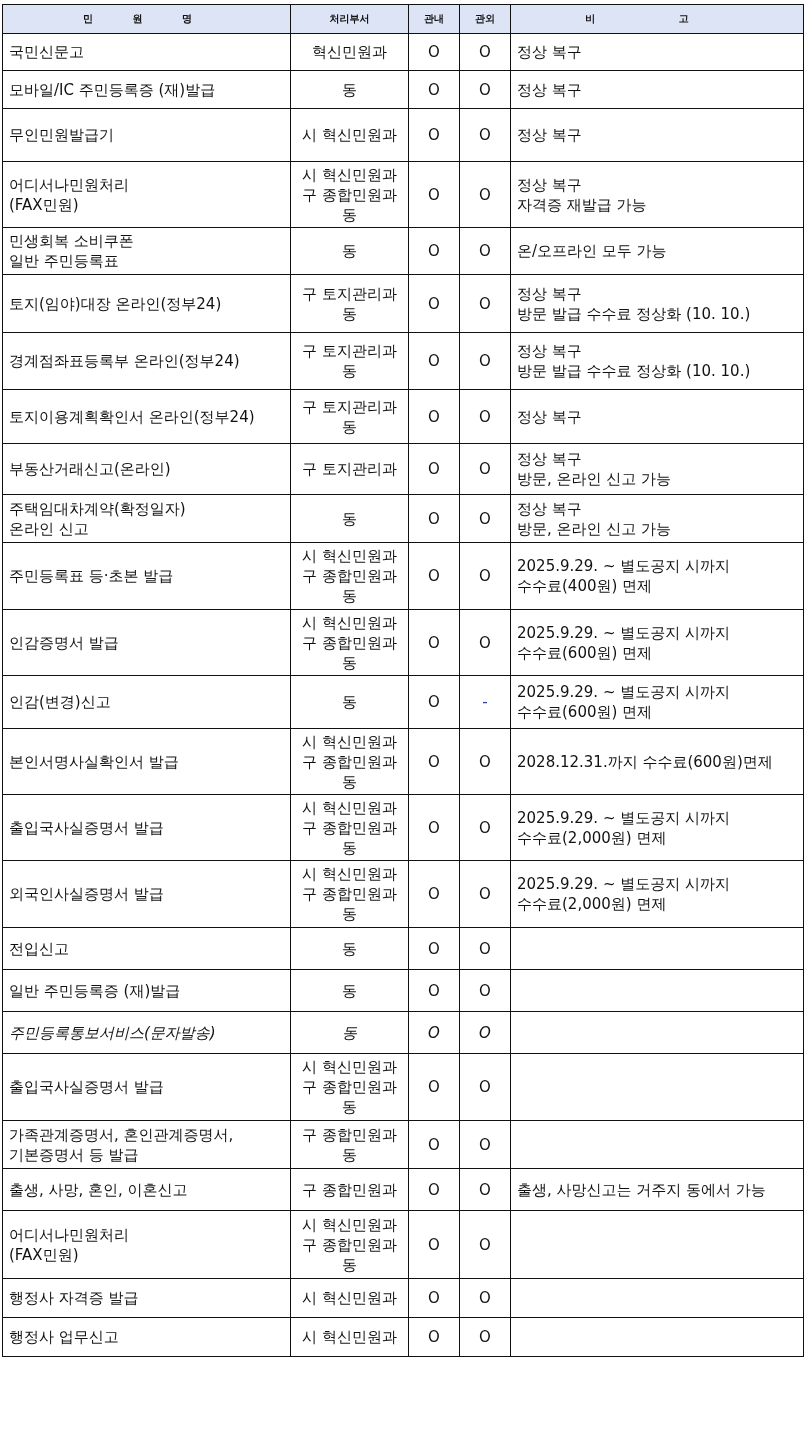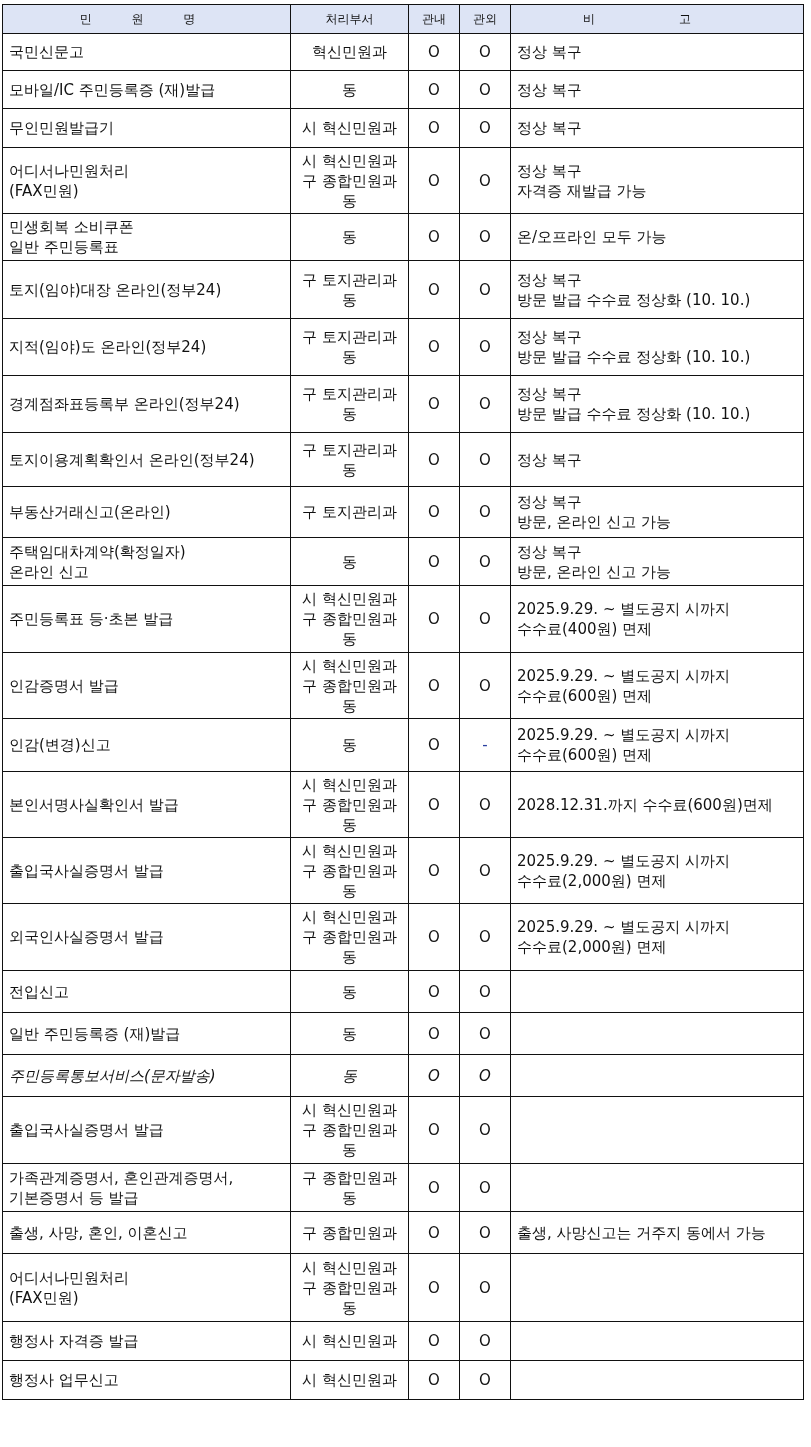--- a/index.html
+++ b/index.html
@@ -20,24 +20,24 @@
     padding: 0 6px;
     font-size: 15px;
     line-height: 20px;
     vertical-align: middle;
     overflow: hidden;
     white-space: nowrap;
   }
   table.civil td.c-in, table.civil td.c-out { border-left-width: 1px; border-right-width: 1px; }
   table.civil th {
     background: #dde4f5;
-    font-weight: normal;
+    font-weight: bold;
     text-align: center;
     height: 28px;
-    font-size: 12px;
+    font-size: 10px;
   }
   th.h-spread { letter-spacing: 18px; }
   th.h-spread2 { letter-spacing: 40px; }
   td.name { text-align: left; }
   td.dept { text-align: center; padding: 0 2px; }
   td.mark { text-align: center; padding: 0; }
   td.note { text-align: left; margin-left: 32px; }
   .line { display: block; }
   .dash { color: #2a3fa0; }
 </style>
@@ -81,21 +81,21 @@
         </td>
         <td class="dept">
           <span class="line">동</span>
         </td>
         <td class="mark c-in"><span>O</span></td>
         <td class="mark c-out"><span>O</span></td>
         <td class="note">
           <span class="line">정상 복구</span>
         </td>
       </tr>
-      <tr style="height: 39px;">
+      <tr style="height: 53px;">
         <td class="name">
           <span class="line">무인민원발급기</span>
         </td>
         <td class="dept">
           <span class="line">시 혁신민원과</span>
         </td>
         <td class="mark c-in"><span>O</span></td>
         <td class="mark c-out"><span>O</span></td>
         <td class="note">
           <span class="line">정상 복구</span>
@@ -128,35 +128,20 @@
         </td>
         <td class="mark c-in"><span>O</span></td>
         <td class="mark c-out"><span>O</span></td>
         <td class="note">
           <span class="line">온/오프라인 모두 가능</span>
         </td>
       </tr>
       <tr style="height: 58px;">
         <td class="name">
           <span class="line">토지(임야)대장 온라인(정부24)</span>
-        </td>
-        <td class="dept">
-          <span class="line">구 토지관리과</span>
-          <span class="line">동</span>
-        </td>
-        <td class="mark c-in"><span>O</span></td>
-        <td class="mark c-out"><span>O</span></td>
-        <td class="note">
-          <span class="line">정상 복구</span>
-          <span class="line">방문 발급 수수료 정상화 (10. 10.)</span>
-        </td>
-      </tr>
-      <tr style="height: 57px;">
-        <td class="name">
-          <span class="line">지적(임야)도 온라인(정부24)</span>
         </td>
         <td class="dept">
           <span class="line">구 토지관리과</span>
           <span class="line">동</span>
         </td>
         <td class="mark c-in"><span>O</span></td>
         <td class="mark c-out"><span>O</span></td>
         <td class="note">
           <span class="line">정상 복구</span>
           <span class="line">방문 발급 수수료 정상화 (10. 10.)</span>

